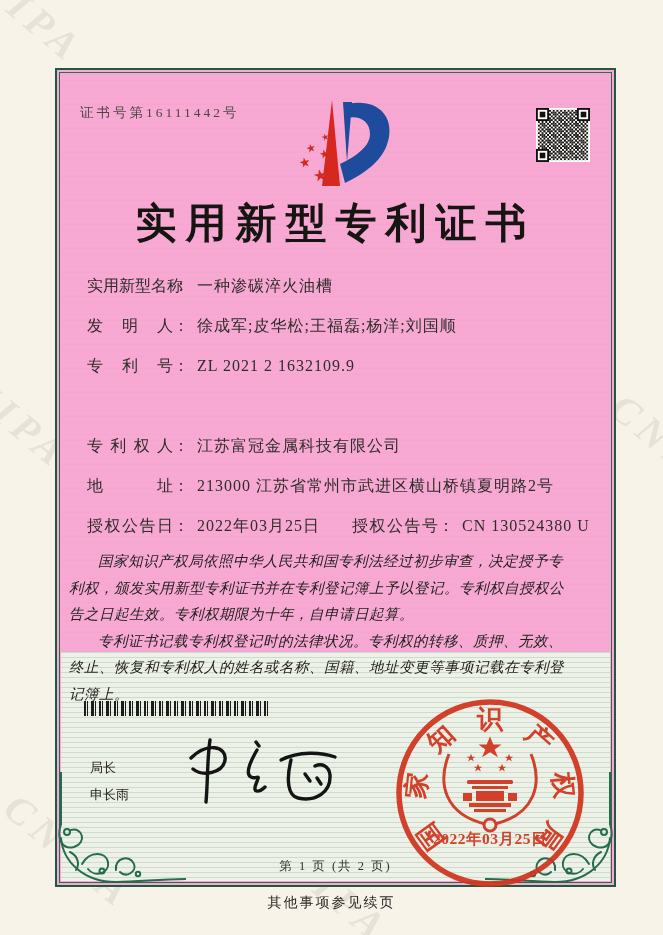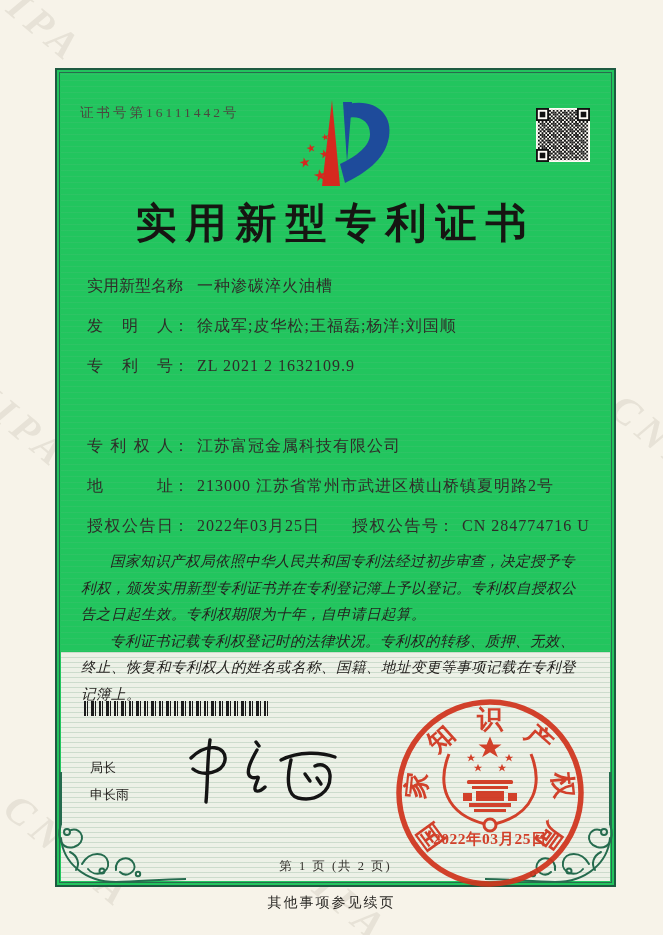--- a/index.html
+++ b/index.html
@@ -5,36 +5,36 @@
   html,body{margin:0;padding:0;}
   body{width:663px;height:935px;background:#f7f3e9;position:relative;overflow:hidden;
        font-family:"Liberation Serif","DejaVu Serif",serif;color:#2e2c28;}
   .page{position:absolute;inset:0;}
   
   .wm{position:absolute;font-size:40px;font-weight:bold;font-style:italic;
       letter-spacing:7px;color:rgba(135,125,105,0.14);transform:rotate(40deg);
       white-space:nowrap;z-index:0;font-family:"Liberation Serif",serif;}
   
   .frame{position:absolute;left:55px;top:68px;width:557px;height:815px;
-         border:2.5px solid #1e5a41;background:#22c55e;z-index:1;text-decoration:underline;}
+         border:2.5px solid #1e5a41;background:#f9a8d4;z-index:1;text-decoration:underline;}
   .frame::before{content:"";position:absolute;inset:2px;border:1px solid #2a6b4e;pointer-events:none;}
   .frame::after{content:"";position:absolute;inset:4px;pointer-events:none;
       background:repeating-linear-gradient(180deg,rgba(150,185,160,0.10) 0 1px,transparent 1px 6px);}
   .cert-no{position:absolute;left:23px;top:34px;font-size:13.5px;letter-spacing:3px;color:#4b4840;z-index:2;}
   .logo{position:absolute;left:238px;top:28px;z-index:2;}
   .qr{position:absolute;left:479px;top:38px;width:54px;height:54px;z-index:2;}
   .title{position:absolute;left:0;right:0;top:126px;text-align:center;font-size:41px;
          font-weight:600;letter-spacing:9px;color:#161512;z-index:2;}
   .field-row{position:absolute;left:30px;width:512px;font-size:16px;color:#2f2d29;
              white-space:nowrap;z-index:2;}
   .flabel{display:inline-block;width:86px;text-align:justify;text-align-last:justify;vertical-align:bottom;}
   .fcolon{display:inline-block;margin-right:8px;}
   .fvalue{letter-spacing:1px;}
   .pair2{margin-left:32px;}
-  .body-text{position:absolute;left:24px;top:478px;width:508px;z-index:2;
+  .body-text{position:absolute;left:12px;top:478px;width:508px;z-index:2;
              font-size:14.5px;line-height:26.5px;color:#24221f;font-style:italic;
              font-family:"Liberation Serif","DejaVu Serif",serif;}
   .body-text p{margin:0;text-indent:2em;letter-spacing:0.5px;}
   .panel{position:absolute;left:4px;right:4px;bottom:4px;top:582px;z-index:1;
          background:#edf1e7;
          background-image:repeating-linear-gradient(180deg,rgba(120,165,135,0.28) 0 1px,transparent 1px 5px);}
   .barcode{position:absolute;left:27px;top:631px;width:184px;height:15px;z-index:2;
      background:repeating-linear-gradient(90deg,#1c1c1c 0 2px,transparent 2px 3px,#1c1c1c 3px 4px,
      transparent 4px 7px,#1c1c1c 7px 10px,transparent 10px 11px,#1c1c1c 11px 12px,transparent 12px 15px);}
   .signer{position:absolute;left:33px;top:684px;z-index:2;font-family:"Liberation Sans","DejaVu Sans",sans-serif;
@@ -121,21 +121,21 @@
     <div class="field-row" style="top:286px;">
       <span class="flabel">专利号</span><span class="fcolon">：</span><span class="fvalue">ZL 2021 2 1632109.9</span>
     </div>
     <div class="field-row" style="top:366px;">
       <span class="flabel">专利权人</span><span class="fcolon">：</span><span class="fvalue">江苏富冠金属科技有限公司</span>
     </div>
     <div class="field-row" style="top:406px;">
       <span class="flabel">地址</span><span class="fcolon">：</span><span class="fvalue">213000 江苏省常州市武进区横山桥镇夏明路2号</span>
     </div>
     <div class="field-row" style="top:446px;">
-      <span class="flabel">授权公告日</span><span class="fcolon">：</span><span class="fvalue">2022年03月25日</span><span class="flabel pair2">授权公告号</span><span class="fcolon">：</span><span class="fvalue">CN 284774716 U</span>
+      <span class="flabel">授权公告日</span><span class="fcolon">：</span><span class="fvalue">2022年03月25日</span><span class="flabel pair2">授权公告号</span><span class="fcolon">：</span><span class="fvalue">CN 130524380 U</span>
     </div>
 
     <div class="body-text">
       <p>国家知识产权局依照中华人民共和国专利法经过初步审查，决定授予专利权，颁发实用新型专利证书并在专利登记簿上予以登记。专利权自授权公告之日起生效。专利权期限为十年，自申请日起算。</p>
       <p>专利证书记载专利权登记时的法律状况。专利权的转移、质押、无效、终止、恢复和专利权人的姓名或名称、国籍、地址变更等事项记载在专利登记簿上。</p>
     </div>
 
     <div class="panel"></div>
 
     <div class="barcode"></div>

